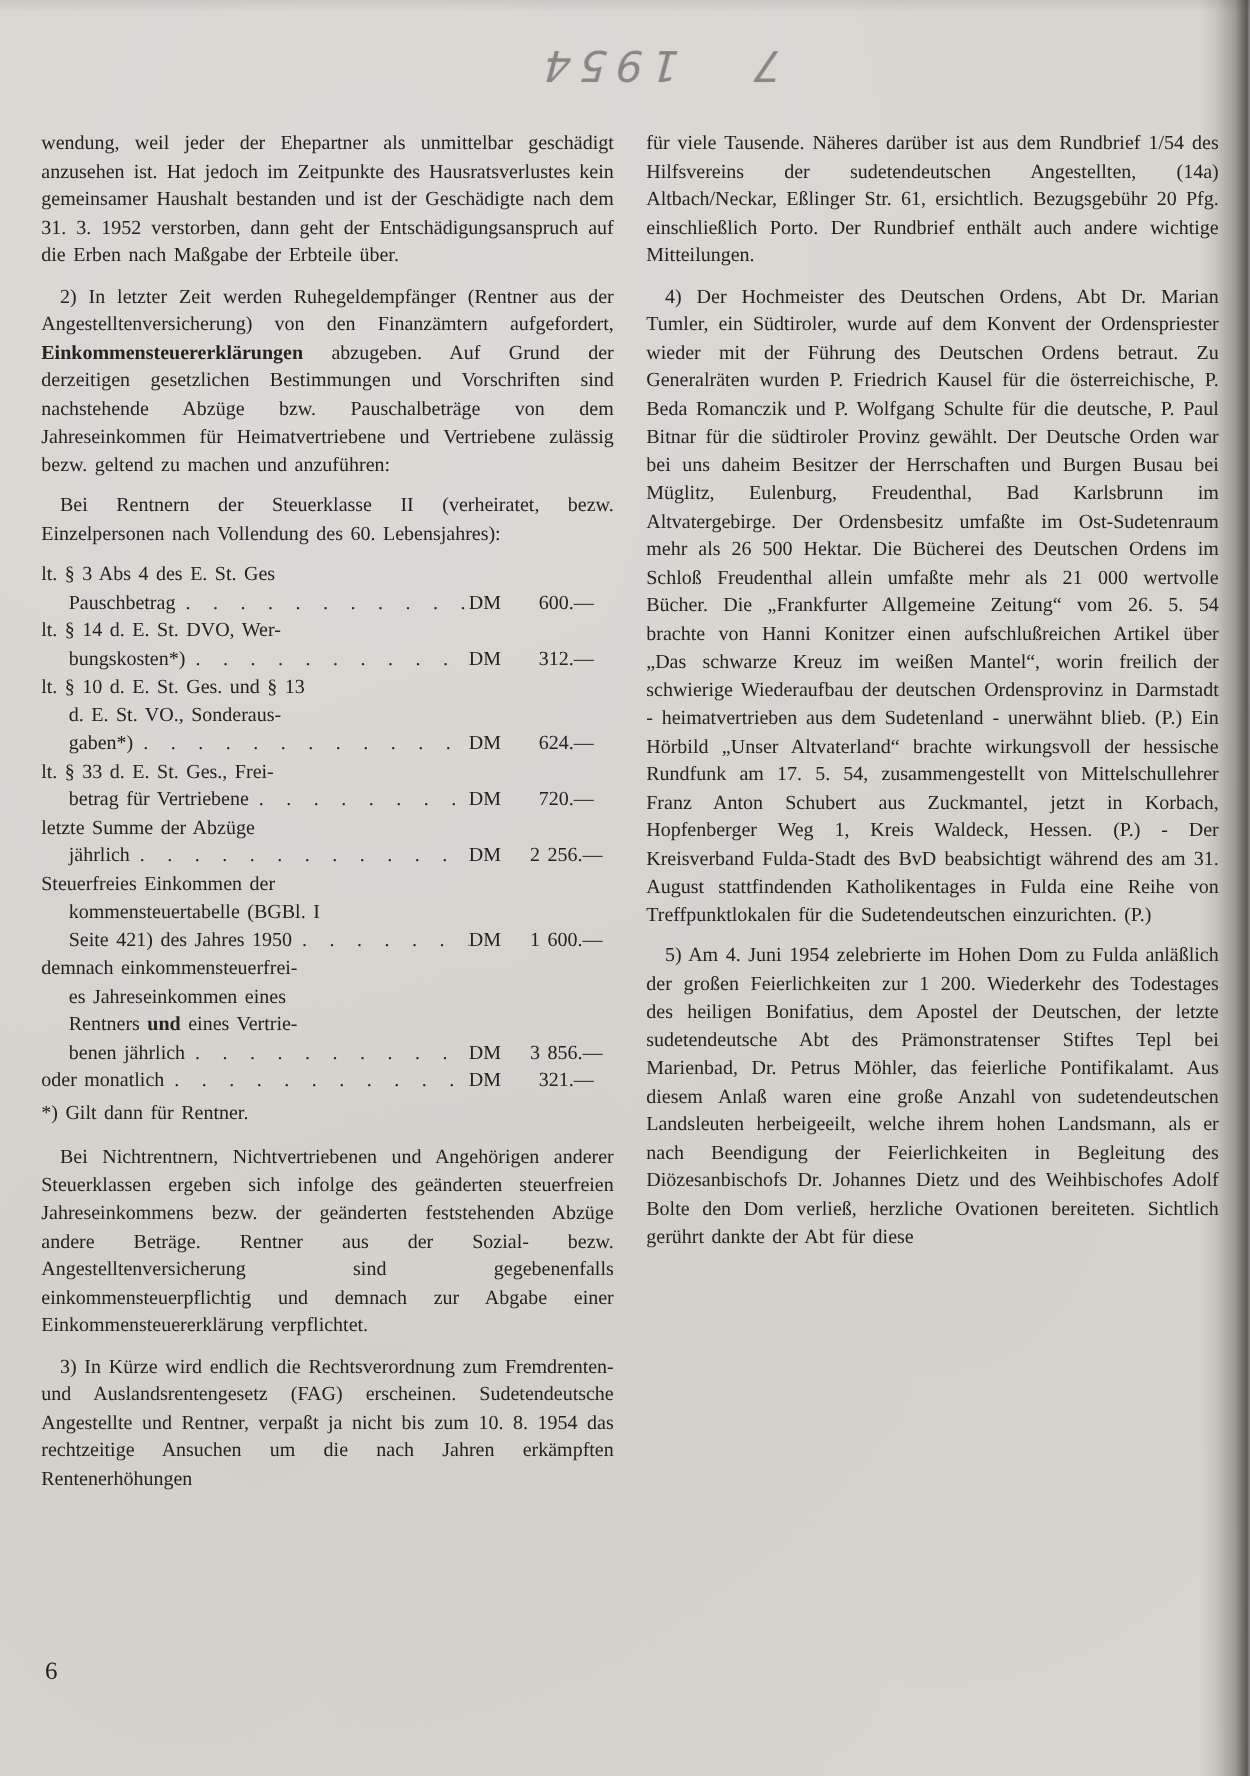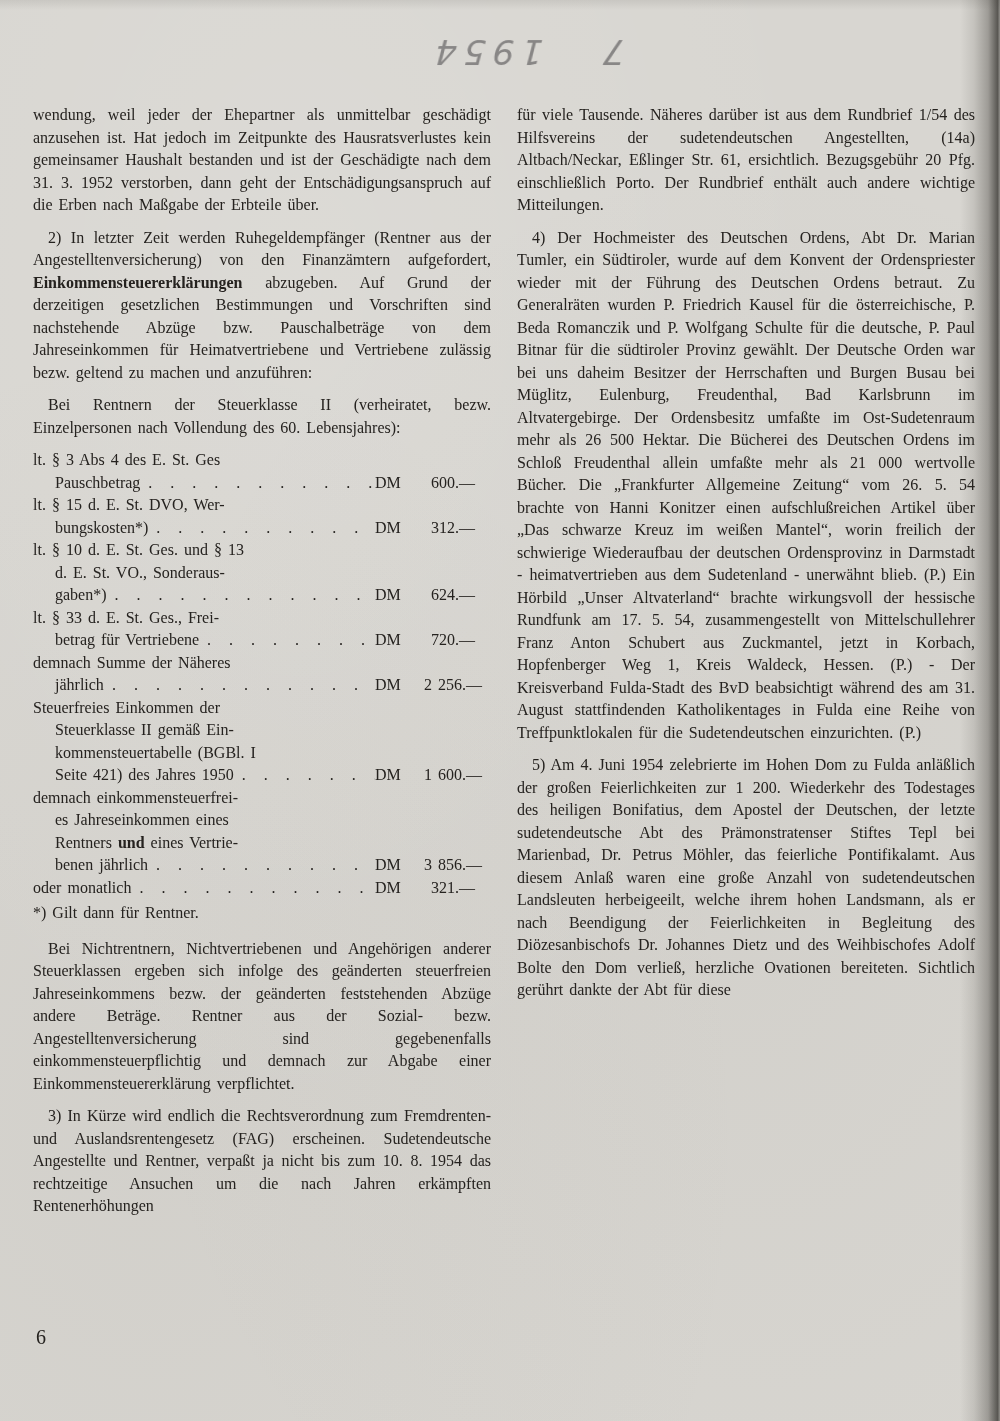--- a/index.html
+++ b/index.html
@@ -79,21 +79,21 @@
         <div class="trow">
           <span class="txt"><span>lt. § 3 Abs 4 des E. St. Ges</span></span>
         </div>
         <div class="trow ind1">
           <span class="txt"><span>Pauschbetrag</span></span>
           <span class="leader">. . . . . . . . . . . . . . . .</span>
           <span class="dm">DM</span>
           <span class="amt">600.—</span>
         </div>
         <div class="trow">
-          <span class="txt"><span>lt. § 15 d. E. St. DVO, Wer-</span></span>
+          <span class="txt"><span>lt. § 14 d. E. St. DVO, Wer-</span></span>
         </div>
         <div class="trow ind1">
           <span class="txt"><span>bungskosten*)</span></span>
           <span class="leader">. . . . . . . . . . . . . . . .</span>
           <span class="dm">DM</span>
           <span class="amt">312.—</span>
         </div>
         <div class="trow">
           <span class="txt"><span>lt. § 10 d. E. St. Ges. und § 13</span></span>
         </div>
@@ -109,33 +109,30 @@
         <div class="trow">
           <span class="txt"><span>lt. § 33 d. E. St. Ges., Frei-</span></span>
         </div>
         <div class="trow ind1">
           <span class="txt"><span>betrag für Vertriebene</span></span>
           <span class="leader">. . . . . . . . . . . . . . . .</span>
           <span class="dm">DM</span>
           <span class="amt">720.—</span>
         </div>
         <div class="trow">
-          <span class="txt"><span>demnach Summe der Näheres</span></span>
+          <span class="txt"><span>letzte Summe der Abzüge</span></span>
         </div>
         <div class="trow ind1">
           <span class="txt"><span>jährlich</span></span>
           <span class="leader">. . . . . . . . . . . . . . . .</span>
           <span class="dm">DM</span>
           <span class="amt">2 256.—</span>
         </div>
         <div class="trow">
           <span class="txt"><span>Steuerfreies Einkommen der</span></span>
-        </div>
-        <div class="trow ind1">
-          <span class="txt"><span>Steuerklasse II gemäß Ein-</span></span>
         </div>
         <div class="trow ind1">
           <span class="txt"><span>kommensteuertabelle (BGBl. I</span></span>
         </div>
         <div class="trow ind1">
           <span class="txt"><span>Seite 421) des Jahres 1950</span></span>
           <span class="leader">. . . . . . . . . . . . . . . .</span>
           <span class="dm">DM</span>
           <span class="amt">1 600.—</span>
         </div>

